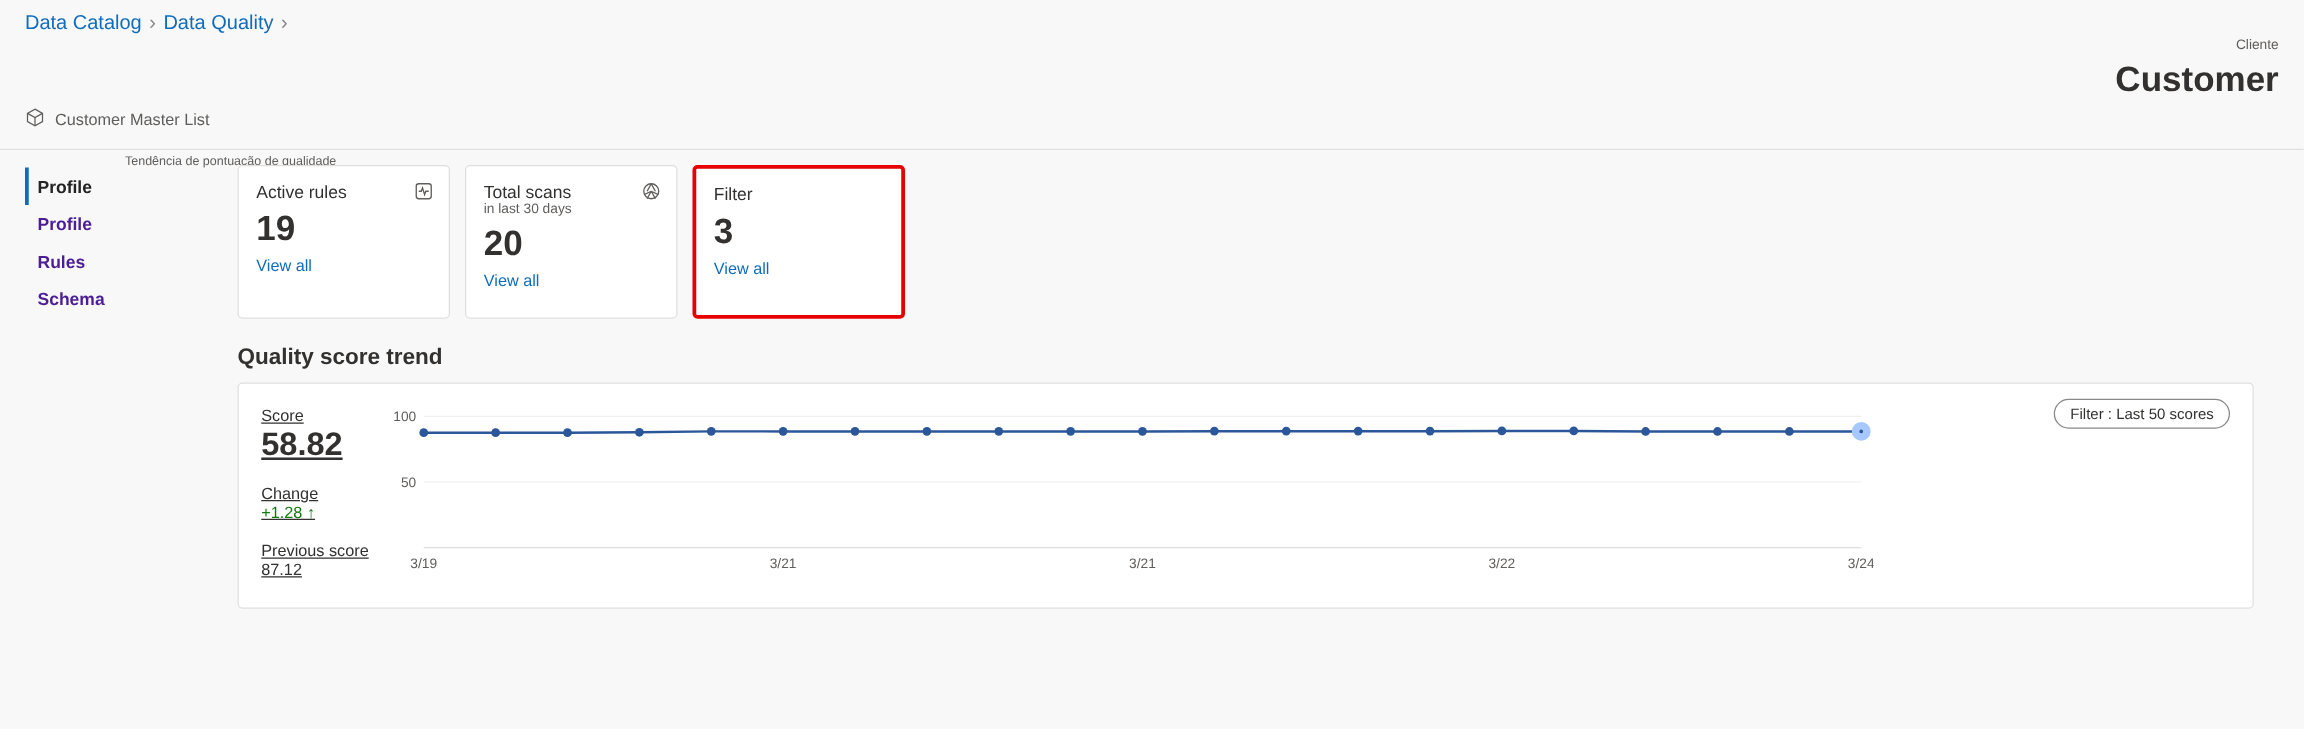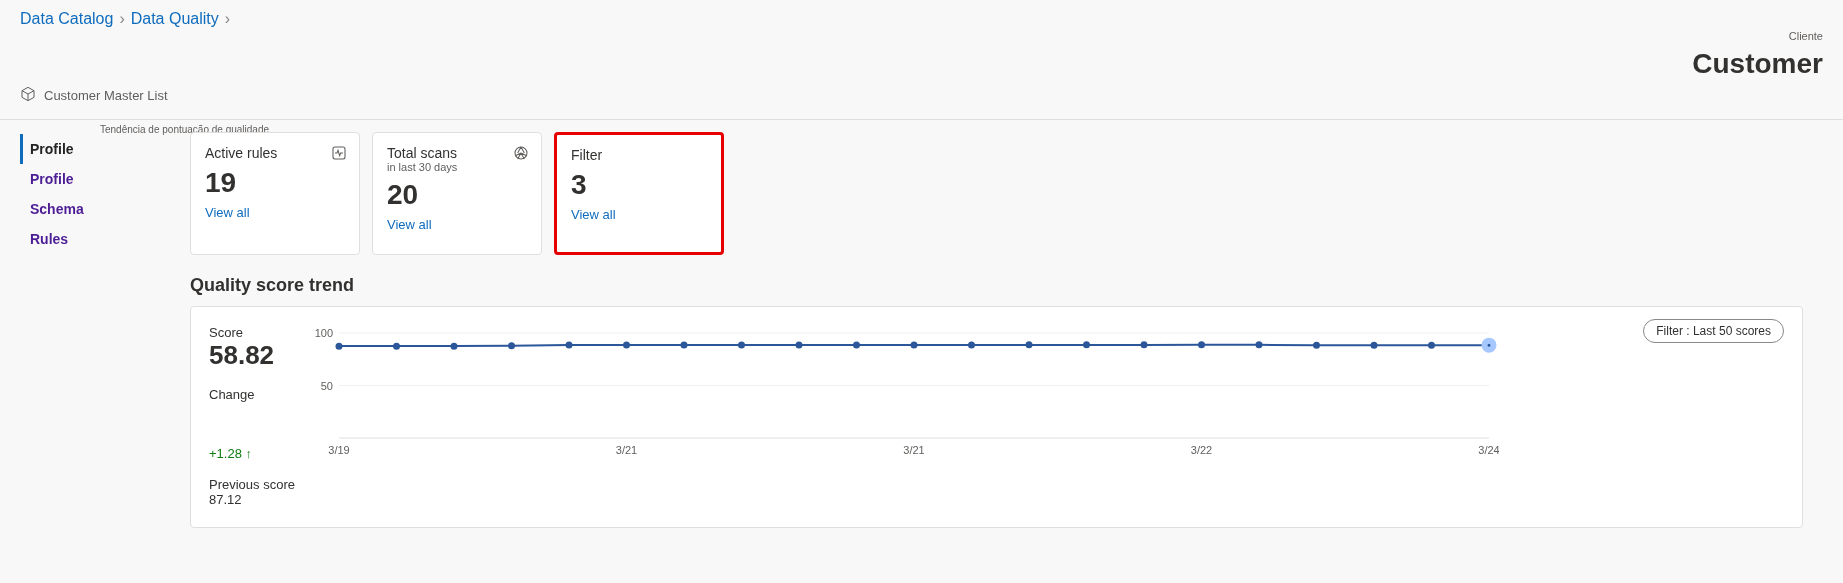--- a/index.html
+++ b/index.html
@@ -161,34 +161,34 @@
     border: 1px solid #8a8886;
     border-radius: 14px;
     padding: 4px 12px;
     font-size: 12px;
     color: #323130;
     background: #fff;
     cursor: pointer;
   }
   .score-col {
     width: 90px;
+    text-decoration: underline;
   }
   .score-label {
     font-size: 13px;
     color: #323130;
     margin-top: 2px;
   }
   .score-val {
     font-size: 26px;
     font-weight: 600;
   }
   .change-val {
     font-size: 13px;
     color: #107c10;
-    margin-top: 44px;
   }
   .prev-val {
     font-size: 13px;
     color: #323130;
   }
   .chart-area {
     flex: 1;
   }
   .y-axis {
     font-size: 11px;
@@ -239,22 +239,22 @@
     <span>Customer Master List</span>
   </div>
 </div>
 
 <hr class="divider">
 
 <div class="body">
   <div class="sidebar" id="sidebar">
       <div class="nav-item selected">Profile</div>
       <div class="nav-item">Profile</div>
+      <div class="nav-item">Rules</div>
       <div class="nav-item">Schema</div>
-      <div class="nav-item">Rules</div>
     </div>
 
   <div class="main">
     <div class="small-anno">Tendência de pontuação de qualidade</div>
 
     <div class="cards" id="cards">
         <div class="card"><span class="card-icon"><svg viewBox="0 0 24 24" fill="none" stroke="#605e5c" stroke-width="1.6">
               <rect x="3" y="3" width="18" height="18" rx="3"></rect>
               <path d="M6 12 L9 12 L10.5 8 L13 16 L14.5 12 L18 12"></path>
             </svg></span><div class="card-title">Active rules</div><div class="card-value">19</div><a href="#" class="card-link">View all</a></div>

